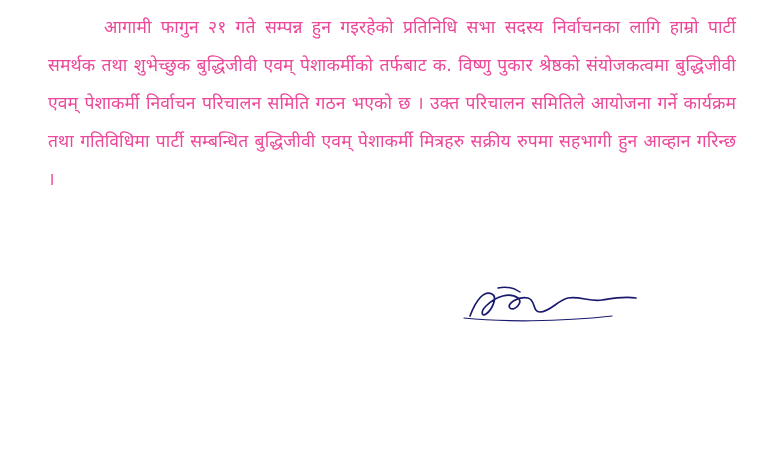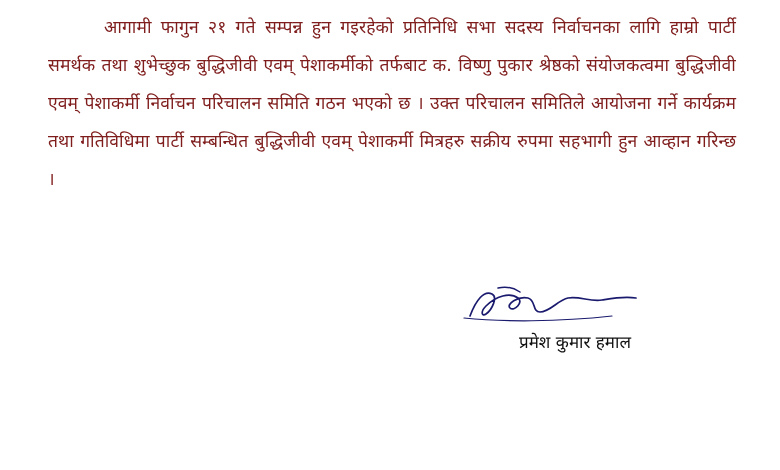--- a/index.html
+++ b/index.html
@@ -24,21 +24,21 @@
   .body-text {
     position: absolute;
     left: 48px;
     top: 8px;
     width: 688px;
     font-family: "DejaVu Sans", sans-serif;
     font-size: 17.5px;
     line-height: 38px;
     text-align: justify;
     text-justify: inter-word;
-    color: #7f1d1d;
+    color: #ec4899;
     letter-spacing: 0.1px;
   }
   .body-text p {
     margin: 0;
     text-indent: 56px;
   }
   .signature-block {
     position: absolute;
     left: 420px;
     top: 282px;
@@ -82,16 +82,15 @@
   </div>
 
   <div class="signature-block">
     <div class="signature-mark">
       <svg width="190" height="46" viewBox="0 0 190 46" fill="none" xmlns="http://www.w3.org/2000/svg">
         <path d="M8 34 C14 18, 22 8, 30 12 C36 15, 30 28, 24 32 C20 35, 18 30, 24 24 C34 14, 48 10, 56 16 C62 20, 52 30, 48 26 C44 22, 56 14, 66 16 C74 18, 70 30, 78 30 C88 30, 96 18, 106 16 C118 14, 128 20, 140 18 C152 16, 162 14, 174 16" stroke="#1a1a6e" stroke-width="1.7" stroke-linecap="round" fill="none"></path>
         <path d="M36 6 C44 4, 52 6, 58 10" stroke="#1a1a6e" stroke-width="1.5" stroke-linecap="round" fill="none"></path>
         <path d="M2 36 C40 40, 96 40, 150 34" stroke="#1a1a6e" stroke-width="1.2" stroke-linecap="round" fill="none"></path>
       </svg>
     </div>
-    <div class="sign-name">प्रमेश कुमार हमाल</div>
   </div>
 
 </div>
 
 </body></html>

